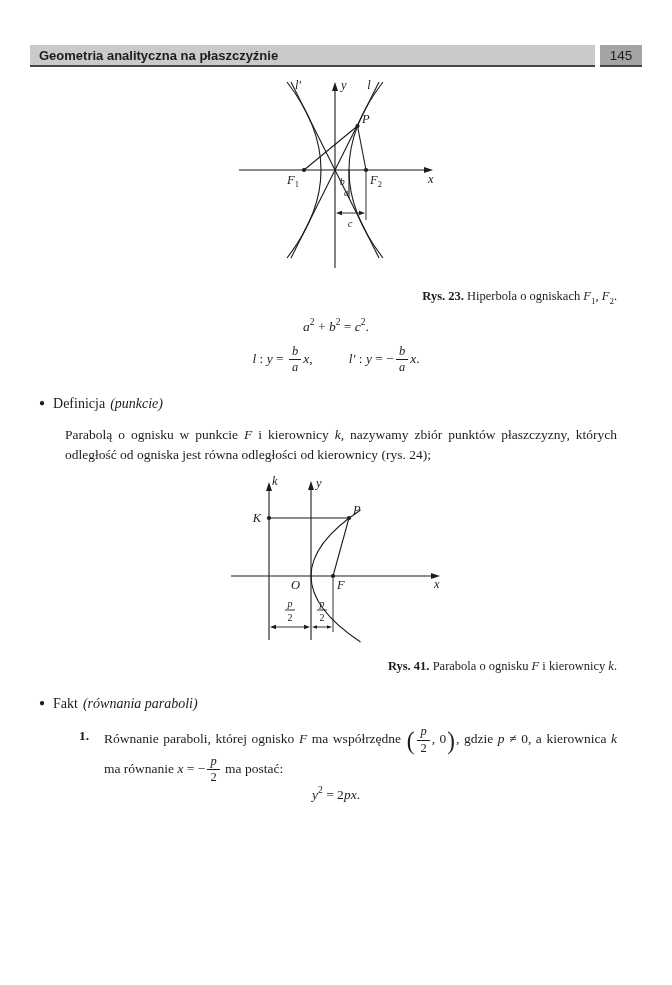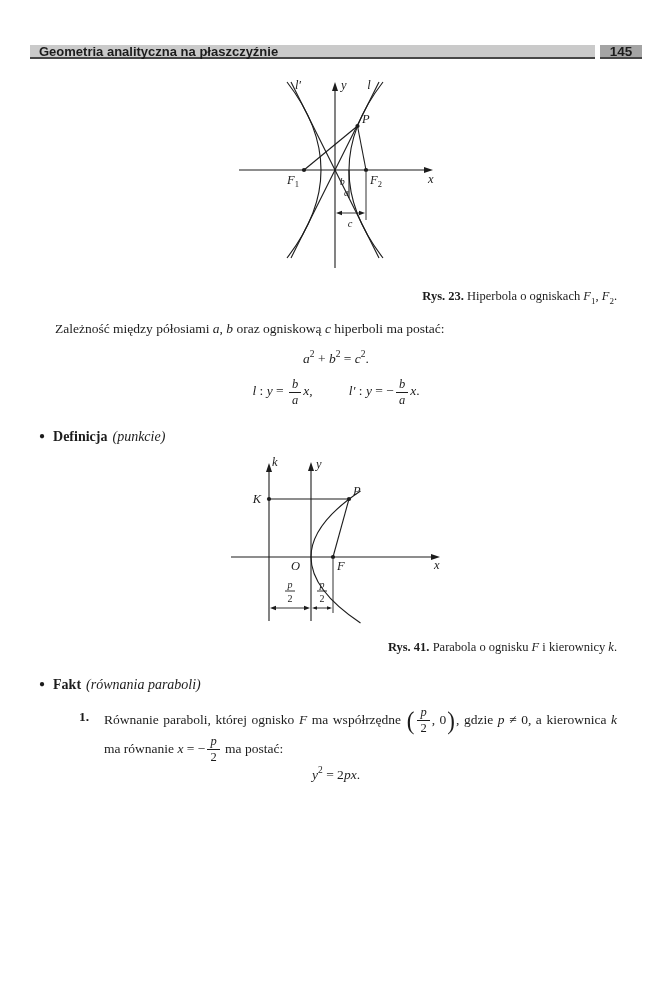--- a/index.html
+++ b/index.html
@@ -1,46 +1,46 @@
 <!DOCTYPE html>
 <html><head>
 <meta charset="utf-8">
 <style>
   html,body{margin:0;padding:0}
   body{width:672px;height:985px;background:#ffffff;overflow:hidden;
        font-family:"Liberation Serif","DejaVu Serif",serif;font-size:13.5px;color:#1c1c1c}
   .page{position:relative;width:672px;height:985px}
 
   
-  .pagehead{position:absolute;top:45px;left:30px;width:612px;height:14px;display:flex;gap:5px}
+  .pagehead{position:absolute;top:45px;left:30px;width:612px;height:22px;display:flex;gap:5px}
   .headbar{flex:1;background:#cacaca;border-bottom:2px solid #474747;display:flex;align-items:center;padding:0 9px}
   .headtitle{font-family:"Liberation Sans","DejaVu Sans",sans-serif;font-weight:700;font-size:13px}
   .pagenum{width:42px;background:#a4a4a4;border-bottom:2px solid #474747;display:flex;align-items:center;justify-content:center;
-           font-family:"Liberation Sans","DejaVu Sans",sans-serif;font-weight:700;font-size:13.5px}
+           font-family:"Liberation Sans","DejaVu Sans",sans-serif;font-weight:400;font-size:13.5px}
 
   
   .content{position:absolute;top:67px;left:0;width:672px;padding:5px 55px 0;box-sizing:border-box}
   .figwrap{text-align:center}
   .fig text{font-family:"Liberation Serif","DejaVu Serif",serif;fill:#1c1c1c}
   .caption{text-align:right;font-size:12.5px;margin:3px 0 0}
   .caption b{font-weight:700}
   .body{margin:13px 0 0;line-height:1.45;text-align:justify}
   .indented{margin-left:10px}
   .formula{text-align:center;margin:11px 0 0}
   .formula2{}
   .formula2 .gap{display:inline-block;width:36px}
   sup{font-size:9.5px}
   sub{font-size:9px}
   .frac{display:inline-block;vertical-align:middle;text-align:center;line-height:1.05;font-size:12.5px;margin:0 2px}
   .fr-n{display:block;padding:0 3px 1px}
   .fr-d{display:block;border-top:1px solid #1c1c1c;padding:1px 3px 0}
   .bigp{display:inline-block;font-size:23px;line-height:1;vertical-align:middle;transform:scaleY(1.12);font-style:normal;margin:0 1px}
   .bullet-row{margin:22px 0 0 -16px;font-size:14px}
   .bullet{font-size:10px;vertical-align:2px;margin-right:8px}
-  .kw{font-weight:700}
+  .kw{font-weight:400}
   .qual{font-style:italic;margin-left:5px}
   .numitem{display:flex;margin:13px 0 0 24px;line-height:1.7}
   .numitem > .itemnum{font-weight:700;flex:none;width:25px}
   .numbody{flex:1;text-align:justify}
 </style>
 </head>
 <body>
 
 <div class="page">
 
@@ -89,33 +89,33 @@
           <text x="169" y="112" font-size="12.5"><tspan font-style="italic">F</tspan><tspan font-size="8.5" dy="2.5">2</tspan></text>
           <text x="139" y="113" font-size="9.5" font-style="italic">b</text>
           <text x="143" y="124" font-size="9.5" font-style="italic">a</text>
           <text x="149" y="155" text-anchor="middle" font-size="10.5" font-style="italic">c</text>
         </g>
       </svg>
     </div>
 
     <p class="caption"><b>Rys. 23.</b><span> Hiperbola o ogniskach </span><i>F</i><sub>1</sub><span>, </span><i>F</i><sub>2</sub><span>.</span></p>
 
-    <p class="body"><span>Zależność między półosiami </span><i>a</i><span>, </span><i>b</i><span> oraz ogniskową </span><i>c</i><span> hiperboli ma postać:</span></p>
 
     <div class="formula"><i>a</i><sup>2</sup><span> + </span><i>b</i><sup>2</sup><span> = </span><i>c</i><sup>2</sup><span>.</span></div>
 
 
     <div class="formula formula2">
       <span class="eq"><i>l</i><span> : </span><i>y</i><span> = </span><span class="frac"><span class="fr-n"><i>b</i></span><span class="fr-d"><i>a</i></span></span><i>x</i><span>,</span></span><span class="gap"></span><span class="eq"><i>l′</i><span> : </span><i>y</i><span> = −</span><span class="frac"><span class="fr-n"><i>b</i></span><span class="fr-d"><i>a</i></span></span><i>x</i><span>.</span></span>
     </div>
 
     <div class="bullet-row">
       <span class="bullet">●</span><span class="kw">Definicja</span><i class="qual">(punkcie)</i>
     </div>
 
+    <p class="body indented"><span>Parabolą o ognisku w punkcie </span><i>F</i><span> i kierownicy </span><i>k</i><span>, nazywamy zbiór punktów płaszczyzny, których odległość od ogniska jest równa odległości od kierownicy (rys. 24);</span></p>
 
 
     <div class="figwrap" style="margin-top:6px">
       <svg class="fig" width="270" height="182" viewBox="0 0 270 182">
         <g stroke="#1c1c1c" stroke-width="1.1" fill="none">
           <line x1="30" y1="106" x2="231" y2="106"></line>
           <line x1="110" y1="170" x2="110" y2="19"></line>
           <line x1="68" y1="170" x2="68" y2="20"></line>
           <path d="M159.5,40 Q60.5,106 159.5,172"></path>
           <line x1="68" y1="48" x2="148" y2="48"></line>

